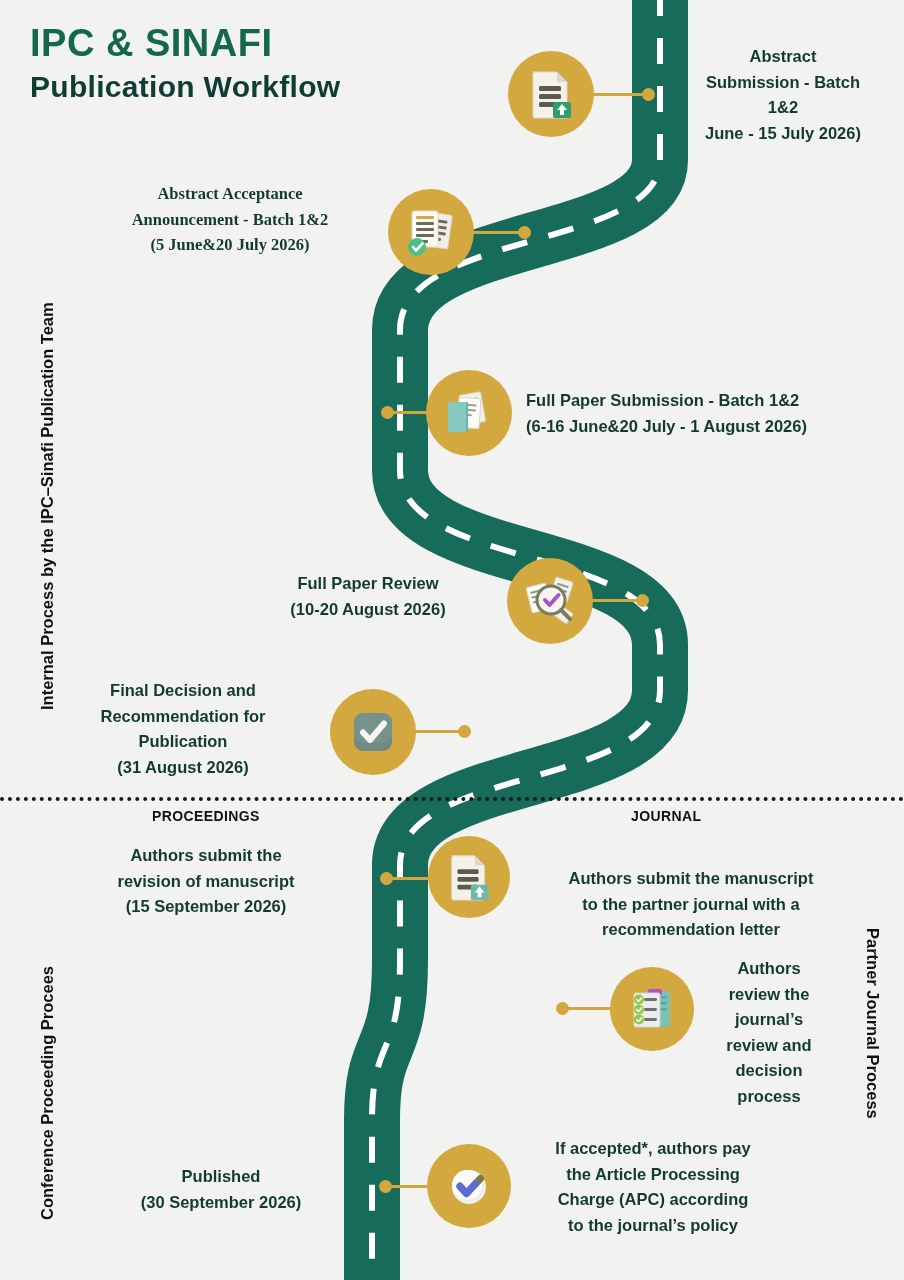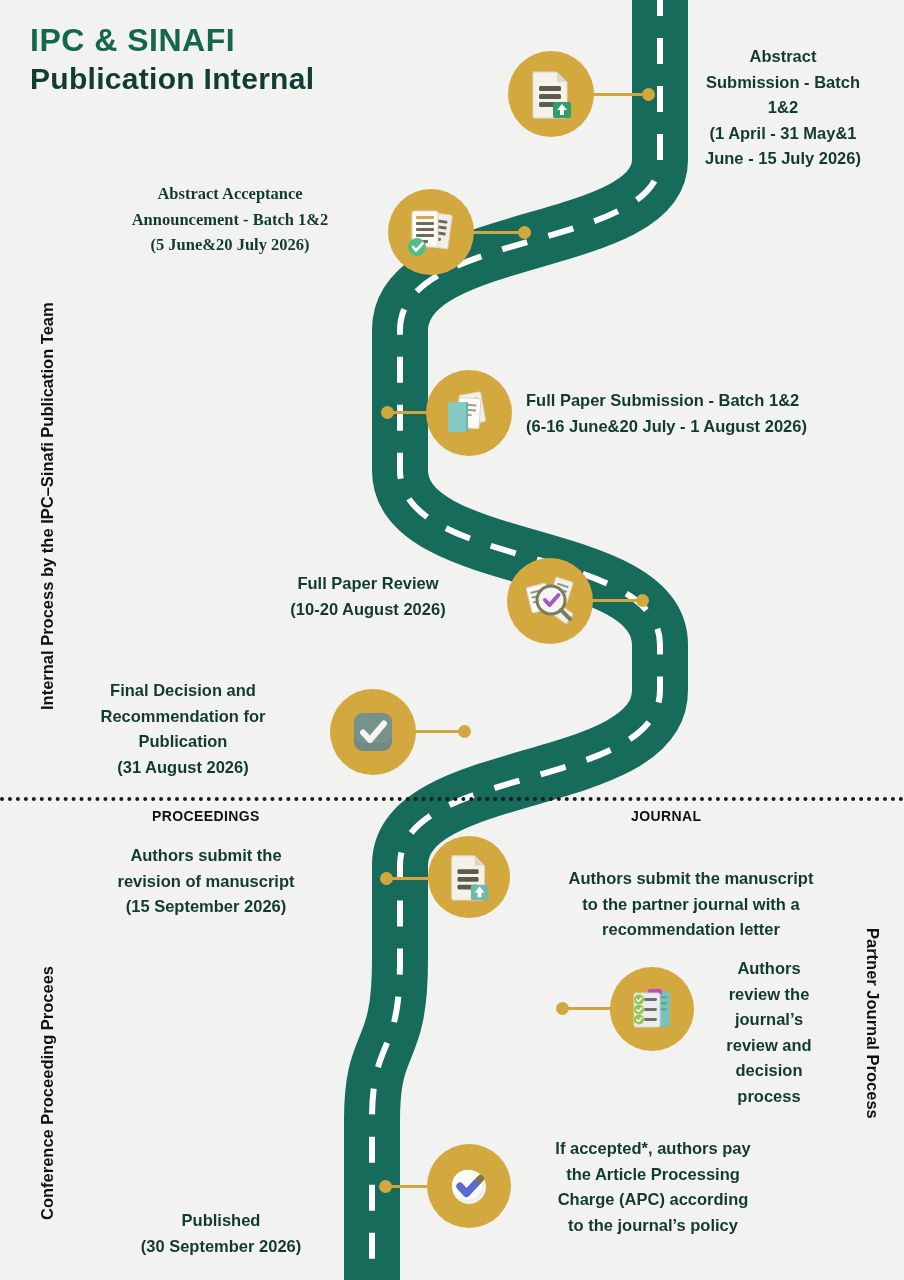--- a/index.html
+++ b/index.html
@@ -16,21 +16,21 @@
     overflow: hidden;
   }
 
   
   #title-block {
     position: absolute;
     left: 30px; top: 20px;
     width: 420px;
   }
   #title-line1 {
-    font-size: 32px;
+    font-size: 38px;
     font-weight: bold;
     color: #14664f;
     letter-spacing: .5px;
     line-height: 1.25;
   }
   #title-line2 {
     font-size: 30px;
     font-weight: bold;
     color: #0f3d33;
     letter-spacing: .3px;
@@ -145,21 +145,21 @@
       "></path>
     </defs>
 
     <use href="#roadpath" stroke="#176b5b" stroke-width="56" stroke-linecap="butt"></use>
 
     <use href="#roadpath" stroke="#ffffff" stroke-width="6" stroke-dasharray="26 22" stroke-linecap="butt"></use>
   </svg>
 
   <div id="title-block">
     <div id="title-line1">IPC &amp; SINAFI</div>
-    <div id="title-line2">Publication Internal</div>
+    <div id="title-line2">Publication Workflow</div>
   </div>
 
   <div id="divider"></div>
 
   <div class="vlabel" id="vlabel-internal">Internal Process by the IPC–Sinafi Publication Team</div>
   <div class="vlabel" id="vlabel-proceeding">Conference Proceeding Procees</div>
   <div class="vlabel" id="vlabel-journal">Partner Journal Process</div>
 
   <div class="section-head" id="head-proceedings">PROCEEDINGS</div>
   <div class="section-head" id="head-journal">JOURNAL</div>
@@ -176,21 +176,20 @@
       <g>
         <rect x="28" y="34" width="18" height="16" rx="2" fill="#2f9e6e"></rect>
         <path d="M37 36 l5 6 h-3 v5 h-4 v-5 h-3 z" fill="#ffffff"></path>
       </g>
     </svg>
   </div>
   <div class="step-text center" style="left:683px; top:44px; width:200px;">
     <div>Abstract</div>
     <div>Submission - Batch</div>
     <div>1&amp;2</div>
-    <div>(1 April - 31 May&amp;1</div>
     <div>June - 15 July 2026)</div>
   </div>
 
   <div class="cdot" style="left:518px; top:226px;"></div>
   <div class="connector" style="left:470px; top:231px; width:56px;"></div>
   <div class="node" style="left:388px; top:189px; width:86px; height:86px;">
     <svg width="54" height="54" viewBox="0 0 54 54">
       <g transform="rotate(8 30 26)">
         <rect x="22" y="8" width="24" height="34" rx="2" fill="#f1eee7" stroke="#dcd6c9"></rect>
         <rect x="26" y="14" width="16" height="3" rx="1" fill="#6b6d59"></rect>
@@ -340,21 +339,21 @@
   <div class="cdot" style="left:379px; top:1180px;"></div>
   <div class="connector" style="left:387px; top:1185px; width:42px;"></div>
   <div class="node" style="left:427px; top:1144px; width:84px; height:84px;">
     <svg width="52" height="52" viewBox="0 0 52 52">
       <circle cx="26" cy="27" r="17" fill="#efefef"></circle>
       <circle cx="24" cy="25" r="15" fill="#fbfbfb"></circle>
       <path d="M17 26 l6.5 7.5 l14 -15" stroke="#7b7a3c" stroke-width="7" fill="none" stroke-linecap="round" stroke-linejoin="round"></path>
       <path d="M17 26.5 l6.5 7 l9 -10" stroke="#5b6bd6" stroke-width="7" fill="none" stroke-linecap="round" stroke-linejoin="round"></path>
     </svg>
   </div>
-  <div class="step-text center" style="left:110px; top:1164px; width:222px;margin-top:44px;">
+  <div class="step-text center" style="left:110px; top:1164px; width:222px;">
     <div>Published</div>
     <div>(30 September 2026)</div>
   </div>
   <div class="step-text center" style="left:522px; top:1136px; width:262px;">
     <div>If accepted*, authors pay</div>
     <div>the Article Processing</div>
     <div>Charge (APC) according</div>
     <div>to the journal’s policy</div>
   </div>
 

